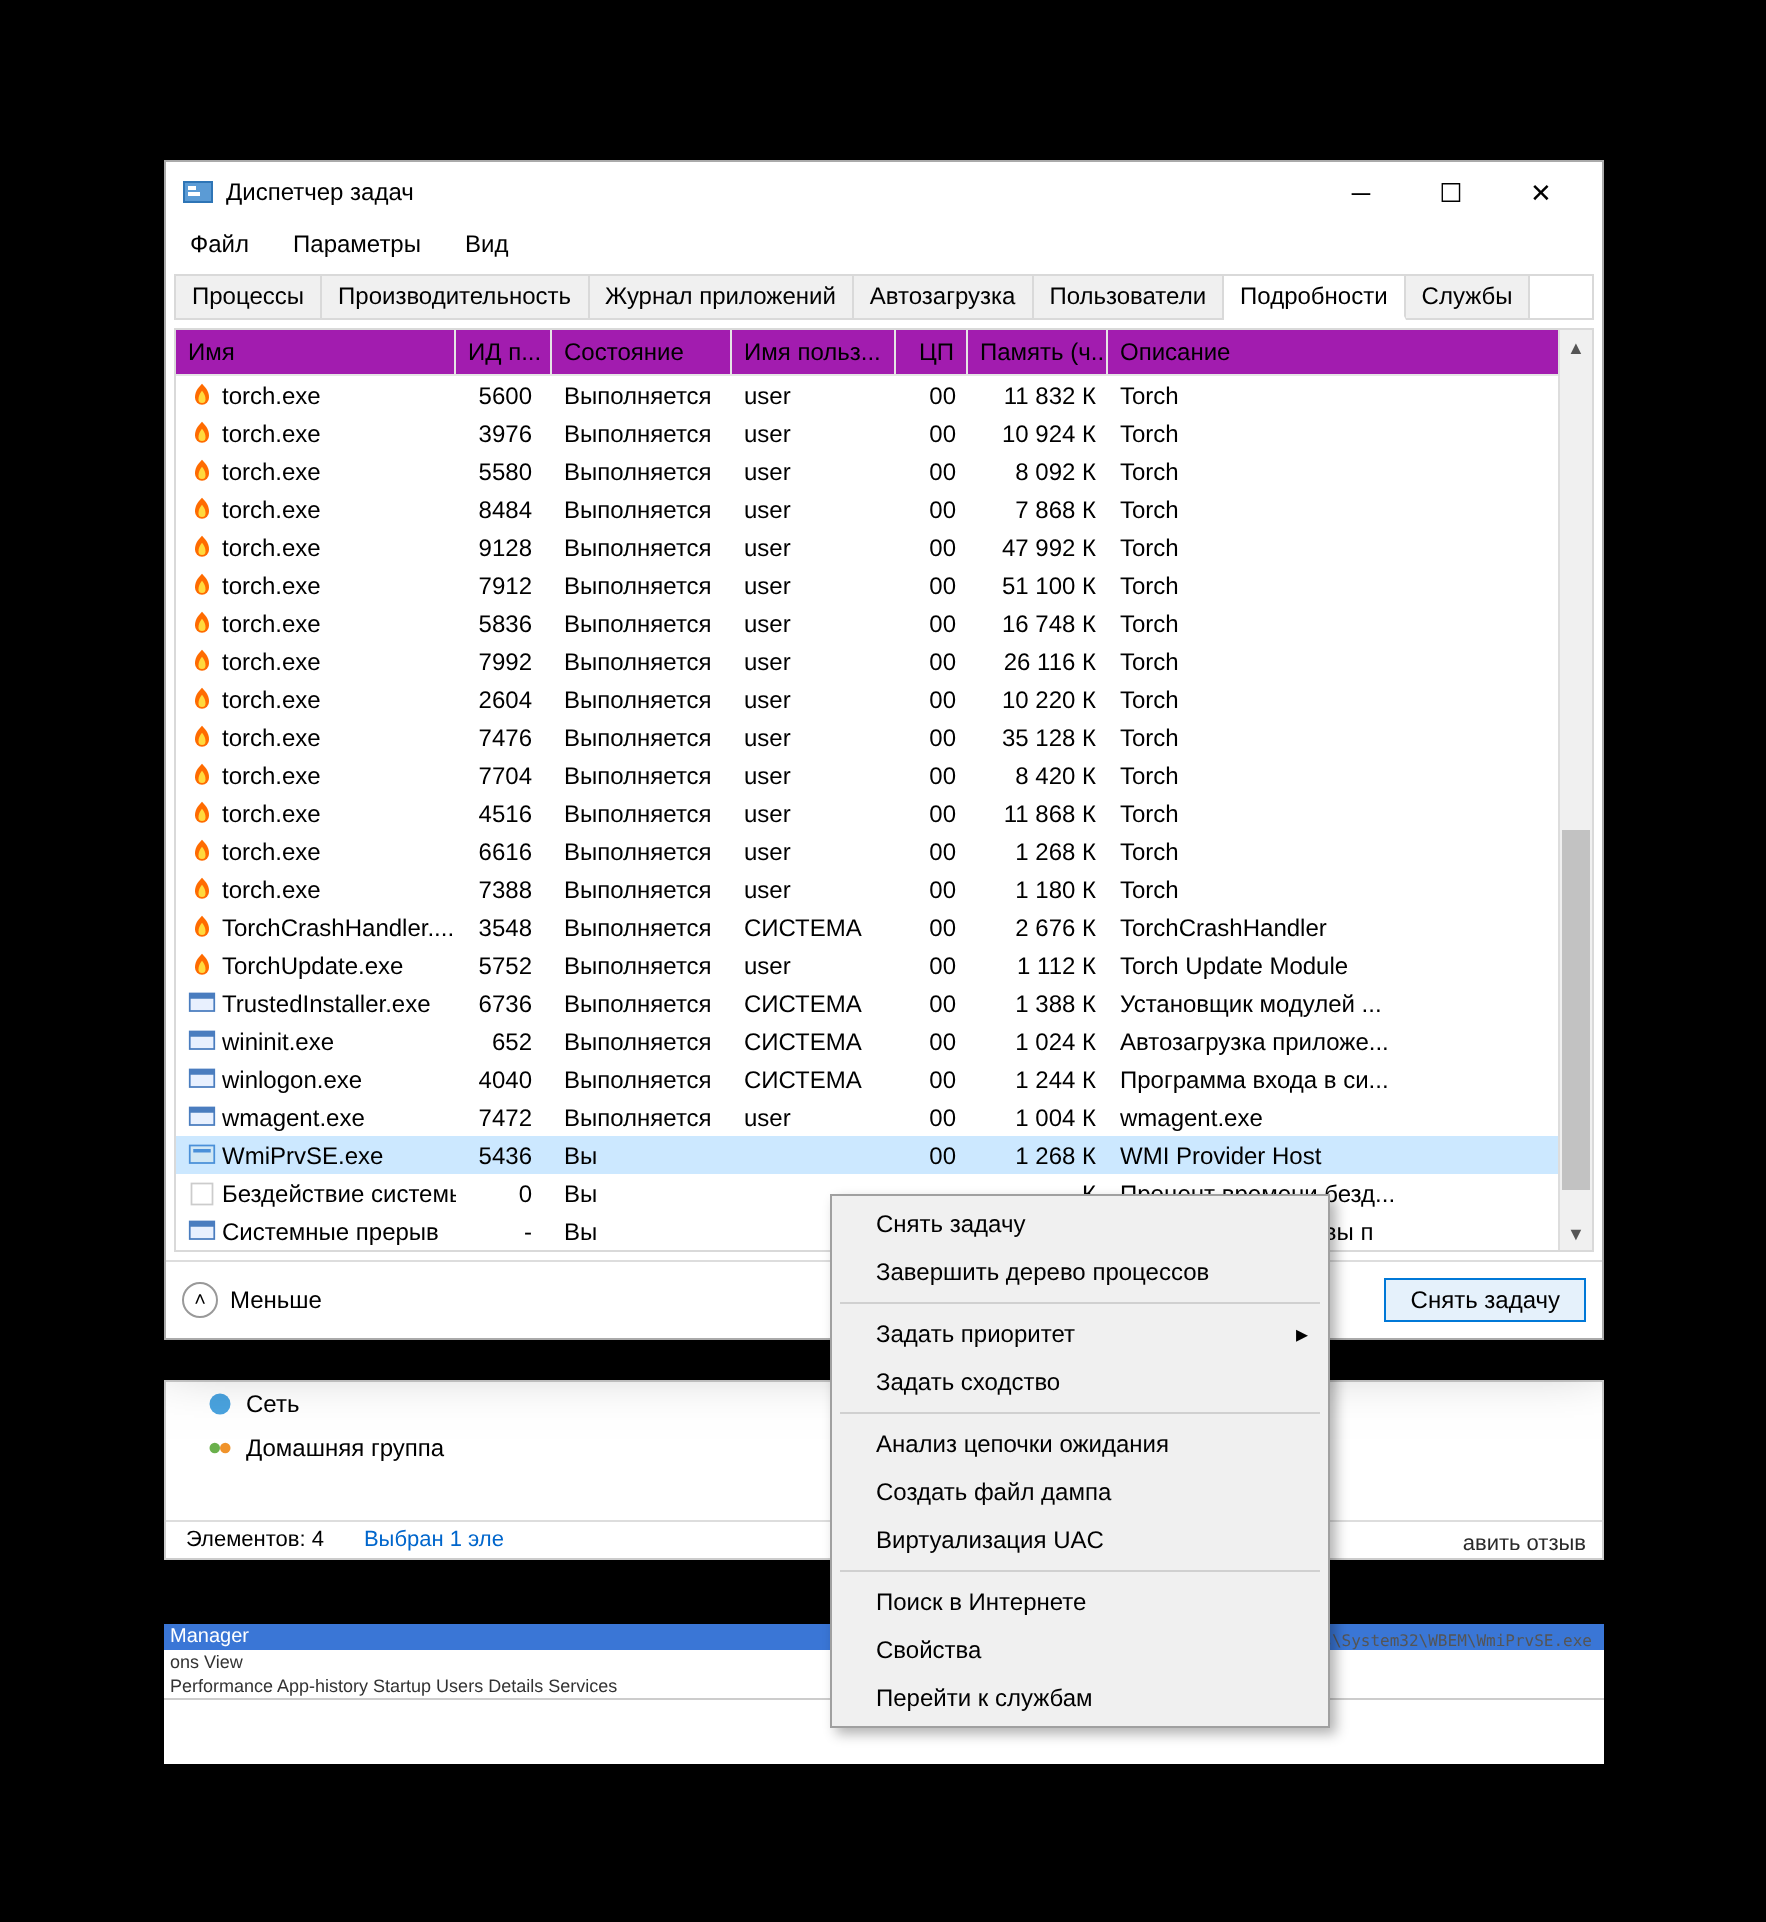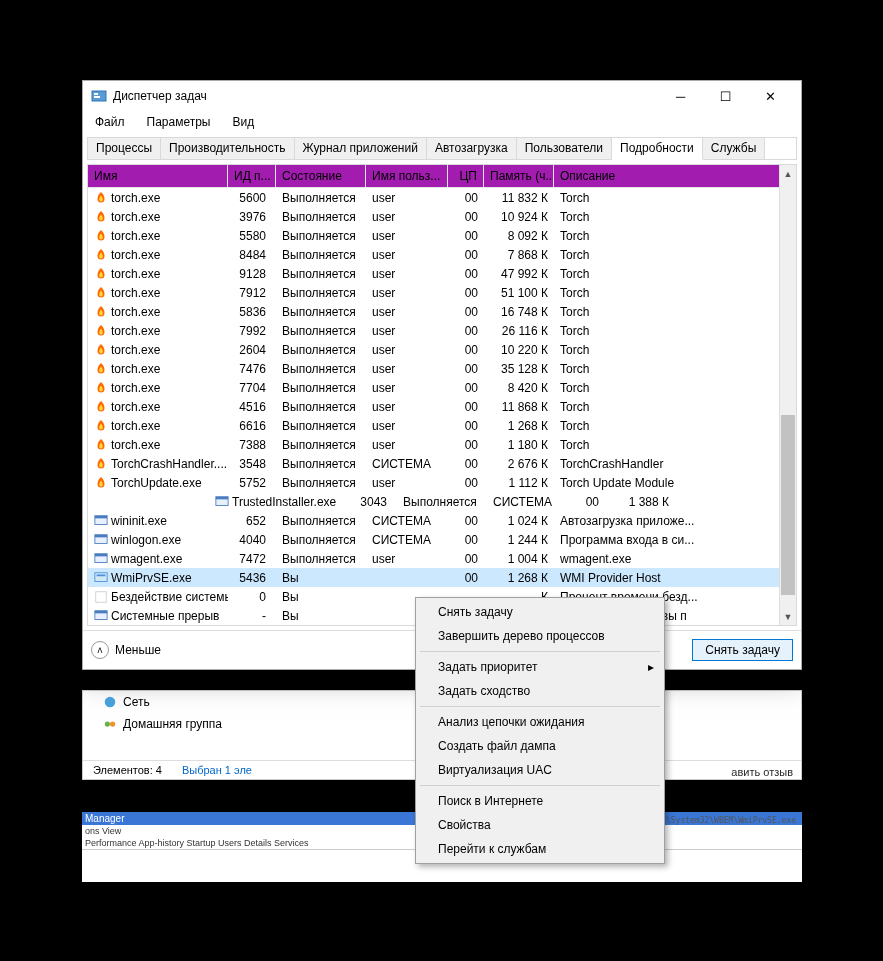--- a/index.html
+++ b/index.html
@@ -366,25 +366,26 @@
           <div class="td c-desc">Torch Update Module</div>
         </div>
         <div class="tr">
           <div class="td c-name">
             <svg class="ico" viewBox="0 0 16 16">
               <rect x="1" y="2" width="14" height="10" fill="#e8f0fe" stroke="#4a7dbf"></rect>
               <rect x="1" y="2" width="14" height="3" fill="#4a7dbf"></rect>
             </svg>
             <span>TrustedInstaller.exe</span>
           </div>
-          <div class="td c-pid">3043</div>
+          <div class="td c-pid">6736</div>
           <div class="td c-status">Выполняется</div>
           <div class="td c-user">СИСТЕМА</div>
           <div class="td c-cpu">00</div>
           <div class="td c-mem">1 388 К</div>
+          <div class="td c-desc">Установщик модулей ...</div>
         </div>
         <div class="tr">
           <div class="td c-name">
             <svg class="ico" viewBox="0 0 16 16">
               <rect x="1" y="2" width="14" height="10" fill="#e8f0fe" stroke="#4a7dbf"></rect>
               <rect x="1" y="2" width="14" height="3" fill="#4a7dbf"></rect>
             </svg>
             <span>wininit.exe</span>
           </div>
           <div class="td c-pid">652</div>

